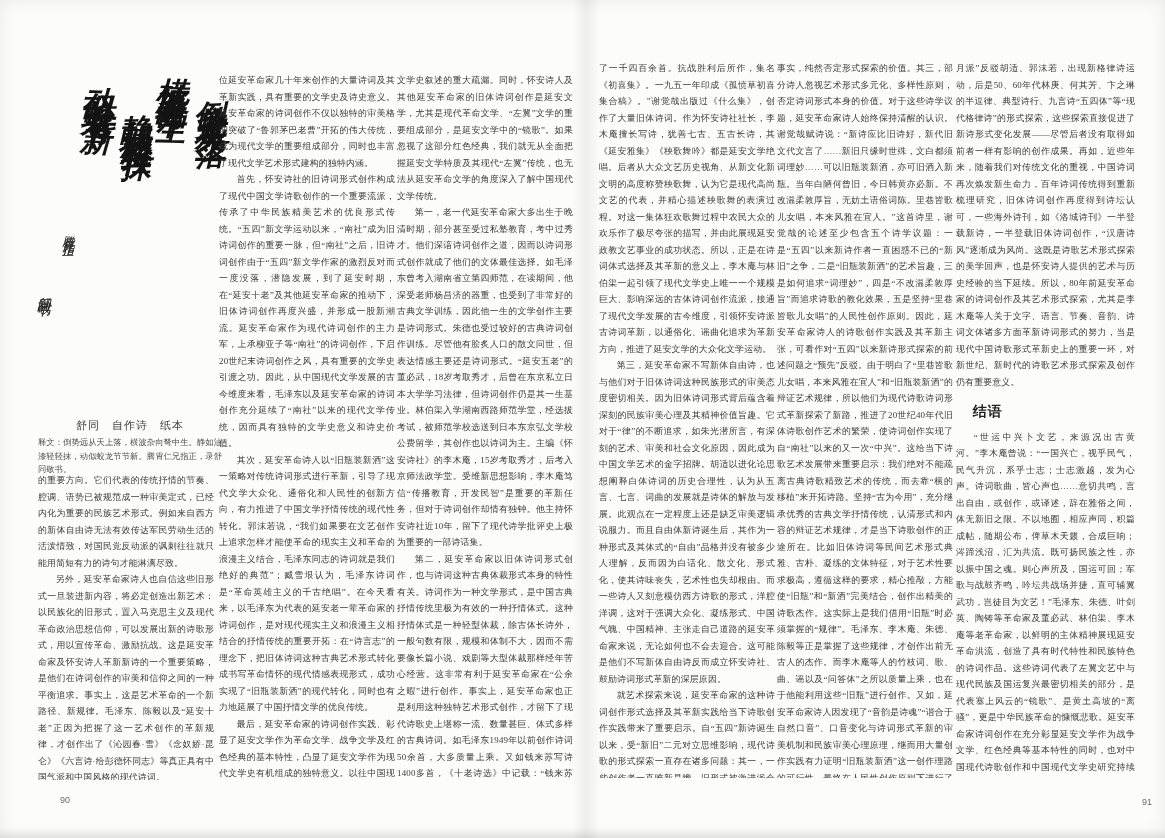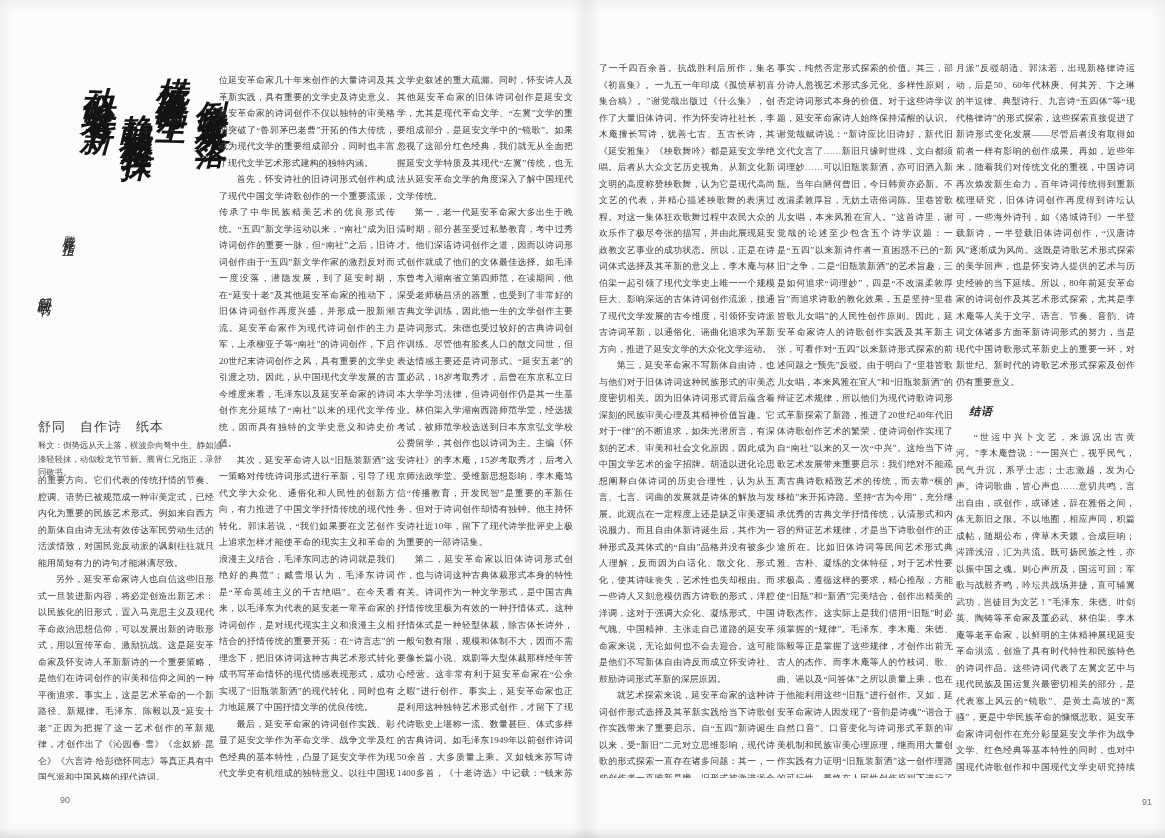--- a/index.html
+++ b/index.html
@@ -25,22 +25,22 @@
   .col{
     position:absolute;width:176px;overflow:hidden;
     font-size:8.9px;line-height:16.5px;color:#3a3a3a;
     text-align:justify;text-justify:inter-character;
     letter-spacing:.2px;
   }
   .col p{margin:0;text-indent:2em;}
   .col p.cont{text-indent:0;}
   .col .h2{
     font-family:"Liberation Sans","DejaVu Sans",sans-serif;
-    font-weight:bold;font-size:11px;color:#1f1f1f;
-    margin:13px 0 9px 0;text-indent:1.2em;letter-spacing:1px;font-style:italic;
+    font-weight:bold;font-size:14px;color:#1f1f1f;
+    margin:13px 0 9px 0;text-indent:1.2em;letter-spacing:1px;
   }
   
   .artwork{
     position:absolute;left:38px;top:50px;width:184px;height:364px;
     display:flex;flex-direction:row-reverse;justify-content:flex-start;
     align-items:flex-start;gap:6px;padding-left:2px;
   }
   .cc{
     writing-mode:vertical-rl;text-orientation:upright;
     color:#141414;font-style:italic;font-weight:bold;
@@ -49,21 +49,21 @@
   .cc.big{font-size:31px;letter-spacing:6px;line-height:1;}
   .cc.b0{margin-top:26px;transform:rotate(-2deg);}
   .cc.b1{margin-top:2px;transform:rotate(1.5deg);}
   .cc.b2{margin-top:40px;transform:rotate(-1deg);}
   .cc.b3{margin-top:12px;transform:rotate(2deg);}
   .cc.small{font-size:12px;letter-spacing:2px;color:#2a2a2a;font-weight:normal;}
   .cc.s0{margin-top:176px;}
   .cc.s1{margin-top:236px;font-size:14px;}
   
   .caption{position:absolute;left:38px;top:418px;width:184px;color:#4d4d4d;}
-  .caption .cap-title{font-size:13px;letter-spacing:1px;margin-bottom:3px;color:#3f3f3f;}
+  .caption .cap-title{font-size:11px;letter-spacing:1px;margin-bottom:3px;color:#3f3f3f;text-align:center;}
   .caption .cap-text{font-size:8.3px;line-height:13.5px;text-align:justify;}
   
   .pageno{position:absolute;font-size:9px;color:#6b6b6b;font-family:Liberation Sans, sans-serif;}
   .pageno.pl{left:60px;top:795px;}
   .pageno.pr{left:1118px;top:797px;padding-left:24px;}
 </style>
 </head>
 <body>
 
 <div class="spread">

